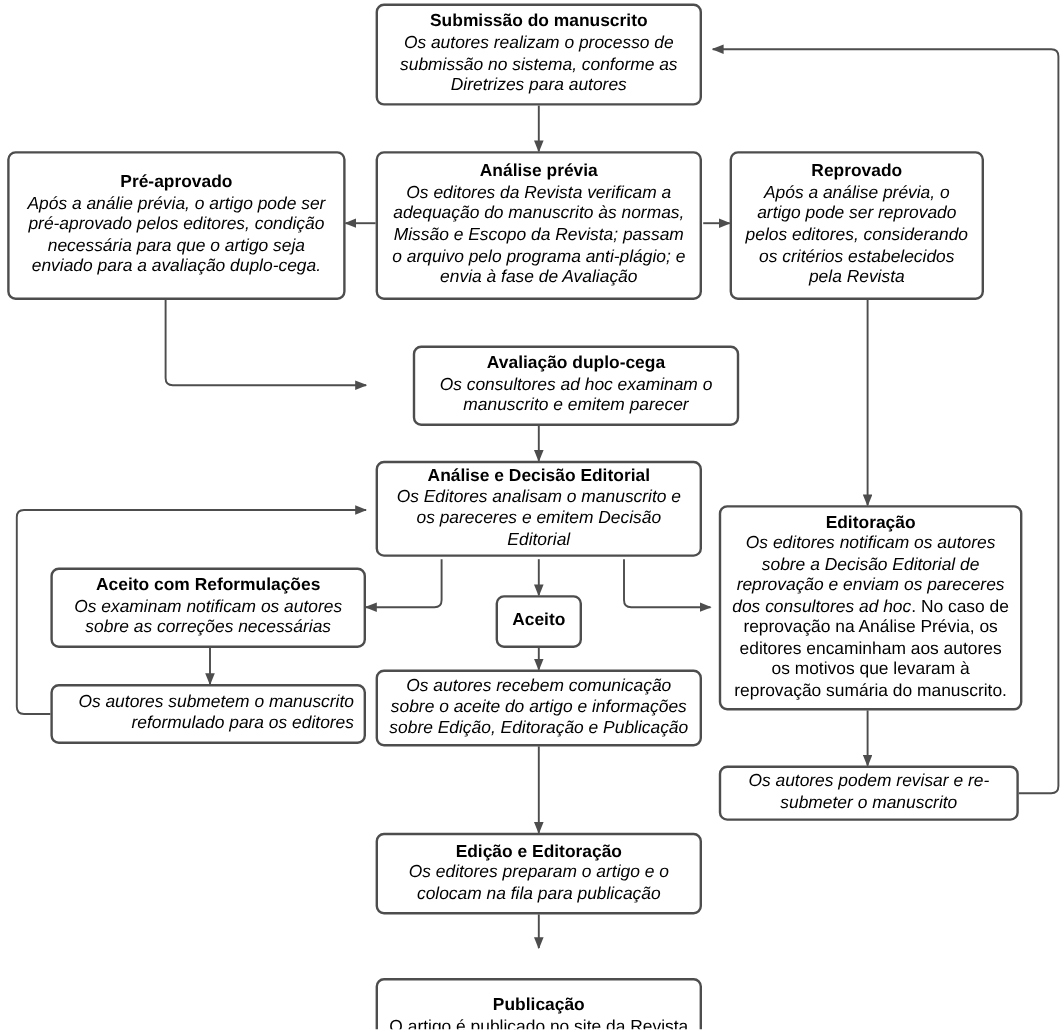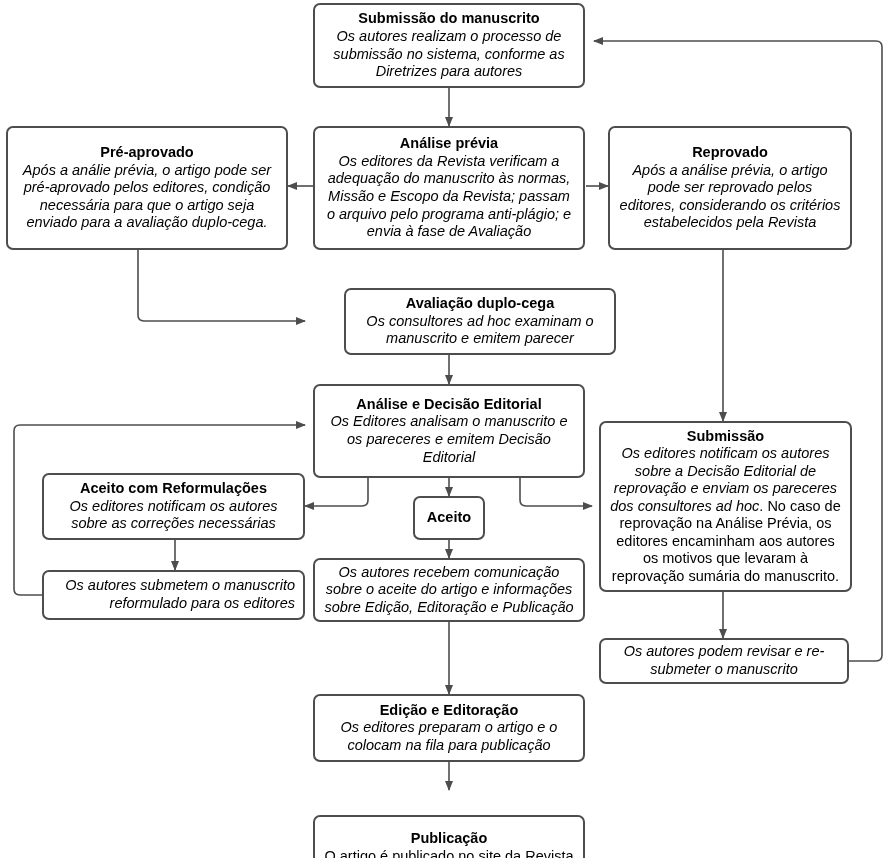--- a/index.html
+++ b/index.html
@@ -107,54 +107,54 @@
   <div class="node" style="left:313px;top:126px;width:272px;height:124px;">
     <span class="title">Análise prévia</span>
     <span class="body">Os editores da Revista verificam a adequação do manuscrito às normas, Missão e Escopo da Revista; passam o arquivo pelo programa anti-plágio; e envia à fase de Avaliação</span>
   </div>
 
   <div class="node" style="left:6px;top:126px;width:282px;height:124px;">
     <span class="title">Pré-aprovado</span>
     <span class="body">Após a análie prévia, o artigo pode ser pré-aprovado pelos editores, condição necessária para que o artigo seja enviado para a avaliação duplo-cega.</span>
   </div>
 
-  <div class="node" style="left:608px;top:126px;width:244px;height:124px;">
+  <div class="node" style="left:608px;top:126px;width:212px;height:124px;">
     <span class="title">Reprovado</span>
     <span class="body">Após a análise prévia, o artigo pode ser reprovado pelos editores, considerando os critérios estabelecidos pela Revista</span>
   </div>
 
   <div class="node" style="left:313px;top:288px;width:272px;height:67px;margin-left:31px;">
     <span class="title">Avaliação duplo-cega</span>
     <span class="body">Os consultores ad hoc examinam o manuscrito e emitem parecer</span>
   </div>
 
-  <div class="node" style="left:313px;top:384px;width:272px;height:94px;">
+  <div class="node" style="left:313px;top:384px;width:272px;height:80px;">
     <span class="title">Análise e Decisão Editorial</span>
     <span class="body">Os Editores analisam o manuscrito e os pareceres e emitem Decisão Editorial</span>
   </div>
 
   <div class="node" style="left:42px;top:473px;width:263px;height:67px;">
     <span class="title">Aceito com Reformulações</span>
-    <span class="body">Os editores notificam os autores sobre as correções necessárias</span>
+    <span class="body">Os examinam notificam os autores sobre as correções necessárias</span>
   </div>
 
   <div class="node" style="left:42px;top:570px;width:263px;height:50px;text-align:right;">
     <span class="body">Os autores submetem o manuscrito reformulado para os editores</span>
   </div>
 
   <div class="node small" style="left:413px;top:496px;width:72px;height:44px;">
     <span class="title">Aceito</span>
   </div>
 
   <div class="node" style="left:313px;top:558px;width:272px;height:64px;">
     <span class="body">Os autores recebem comunicação sobre o aceite do artigo e informações sobre Edição, Editoração e Publicação</span>
   </div>
 
   <div class="node" style="left:599px;top:421px;width:253px;height:171px;">
-    <span class="title">Submissão</span>
+    <span class="title">Editoração</span>
     <span class="body"><span>Os editores notificam os autores sobre a Decisão Editorial de reprovação e enviam os pareceres dos consultores ad hoc</span><span class="roman-run">. No caso de reprovação na Análise Prévia, os editores encaminham aos autores os motivos que levaram à reprovação sumária do manuscrito.</span></span>
   </div>
 
   <div class="node" style="left:599px;top:638px;width:250px;height:46px;">
     <span class="body">Os autores podem revisar e re-submeter o manuscrito</span>
   </div>
 
   <div class="node" style="left:313px;top:694px;width:272px;height:68px;">
     <span class="title">Edição e Editoração</span>
     <span class="body">Os editores preparam o artigo e o colocam na fila para publicação</span>

